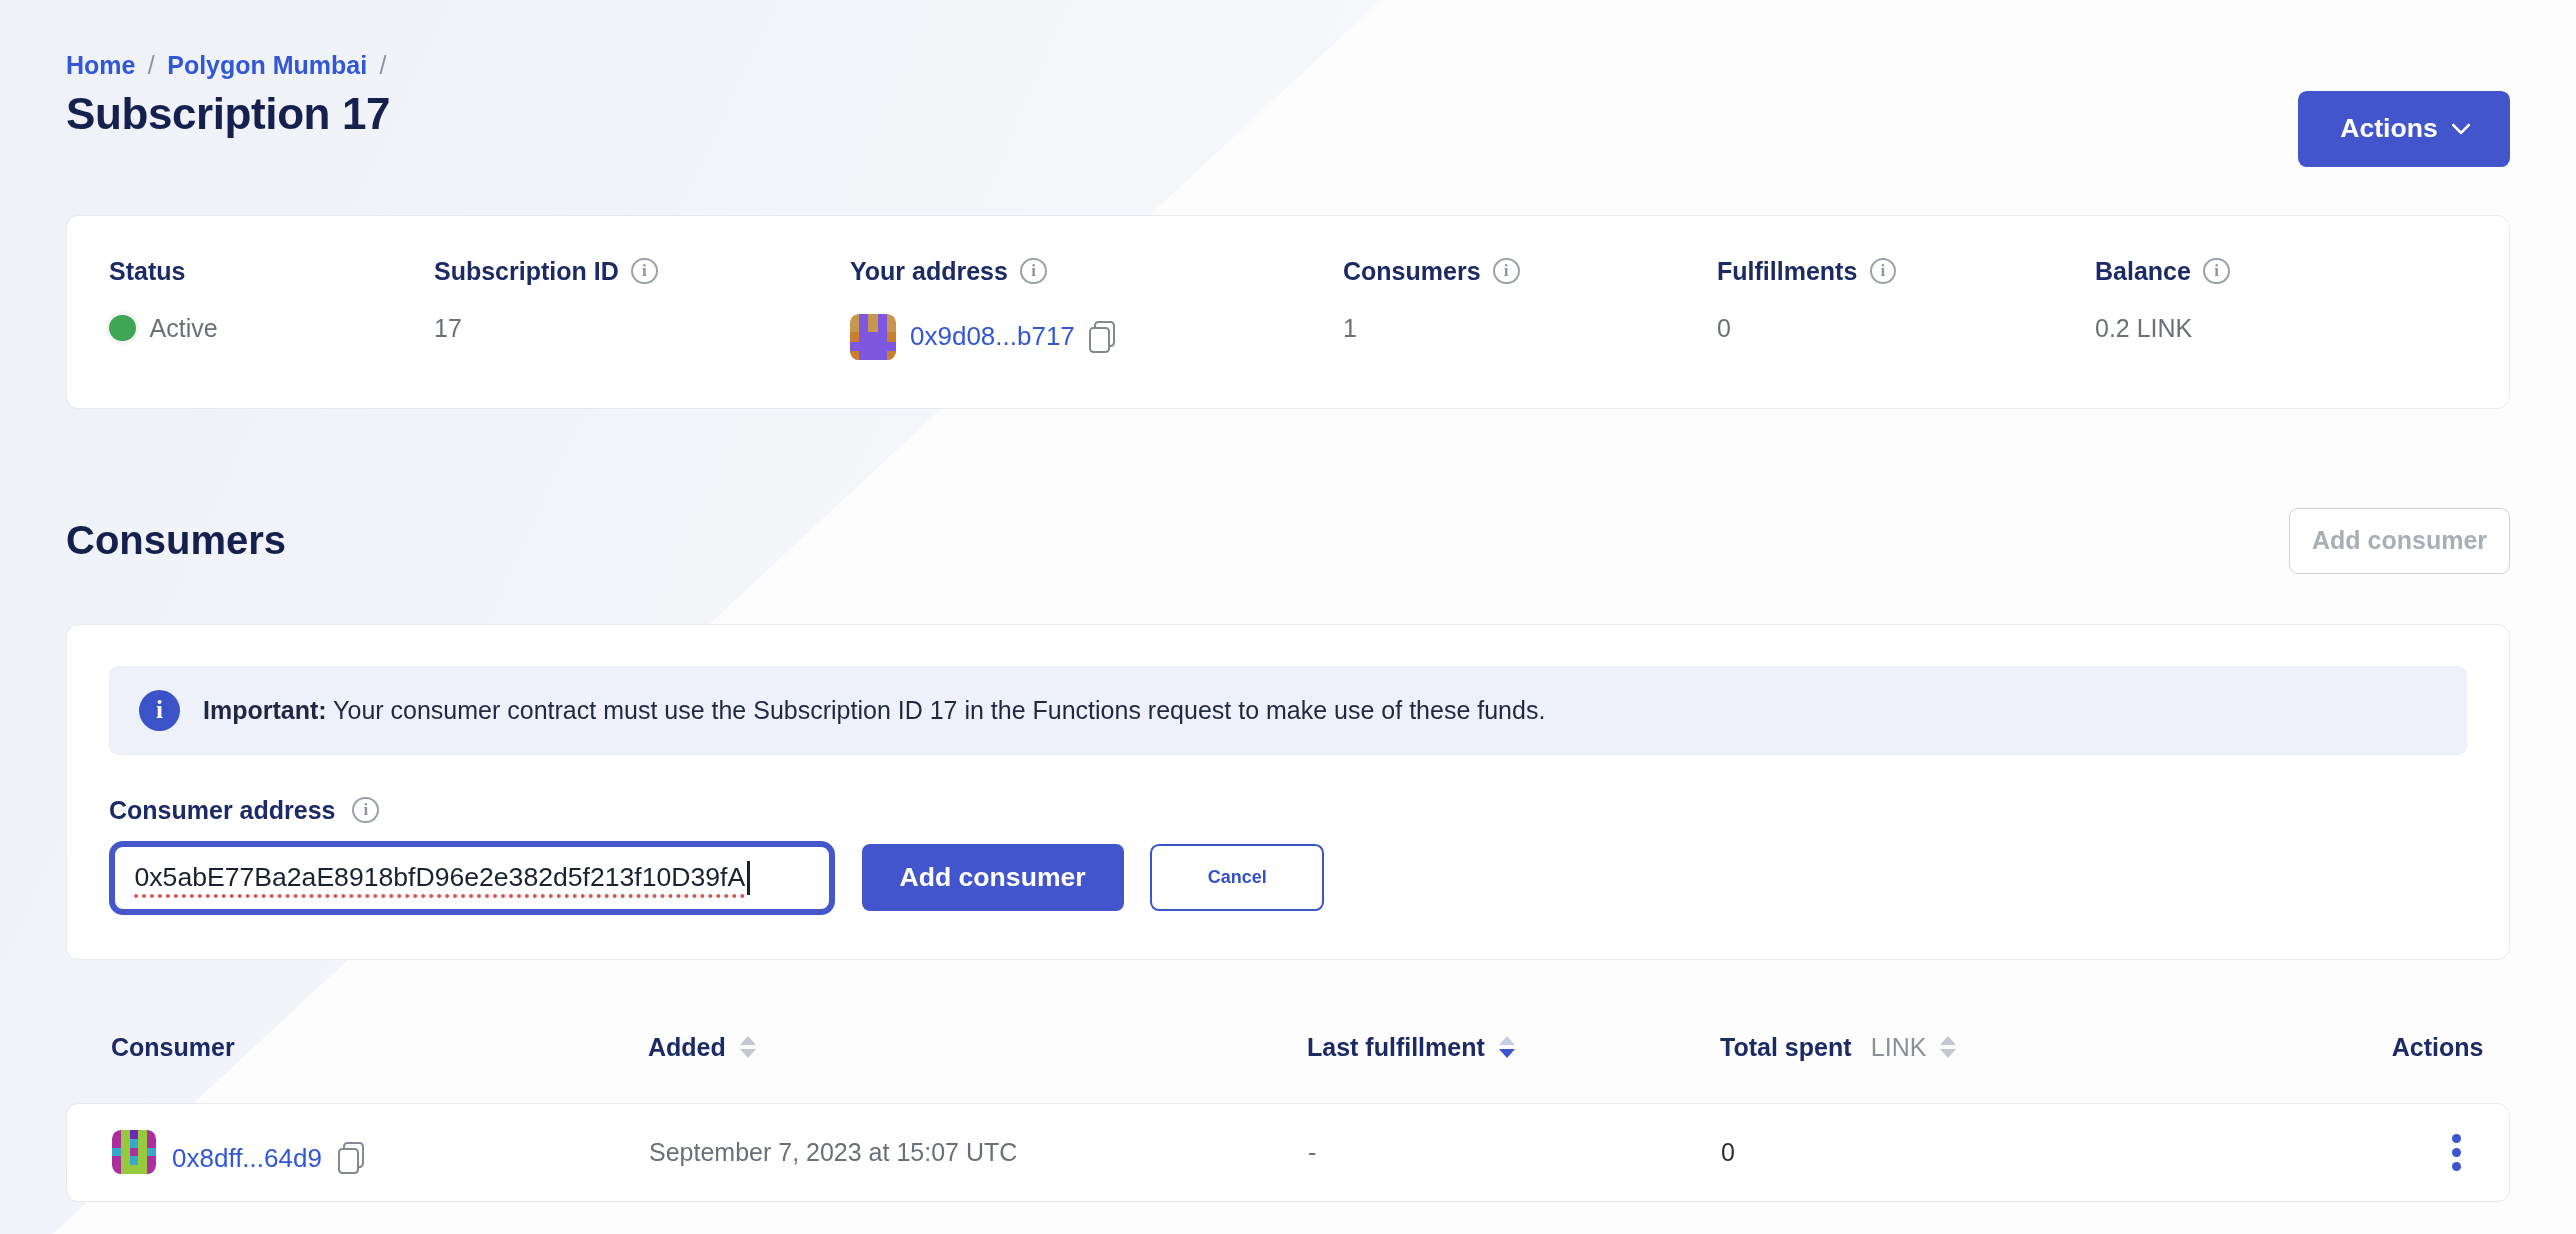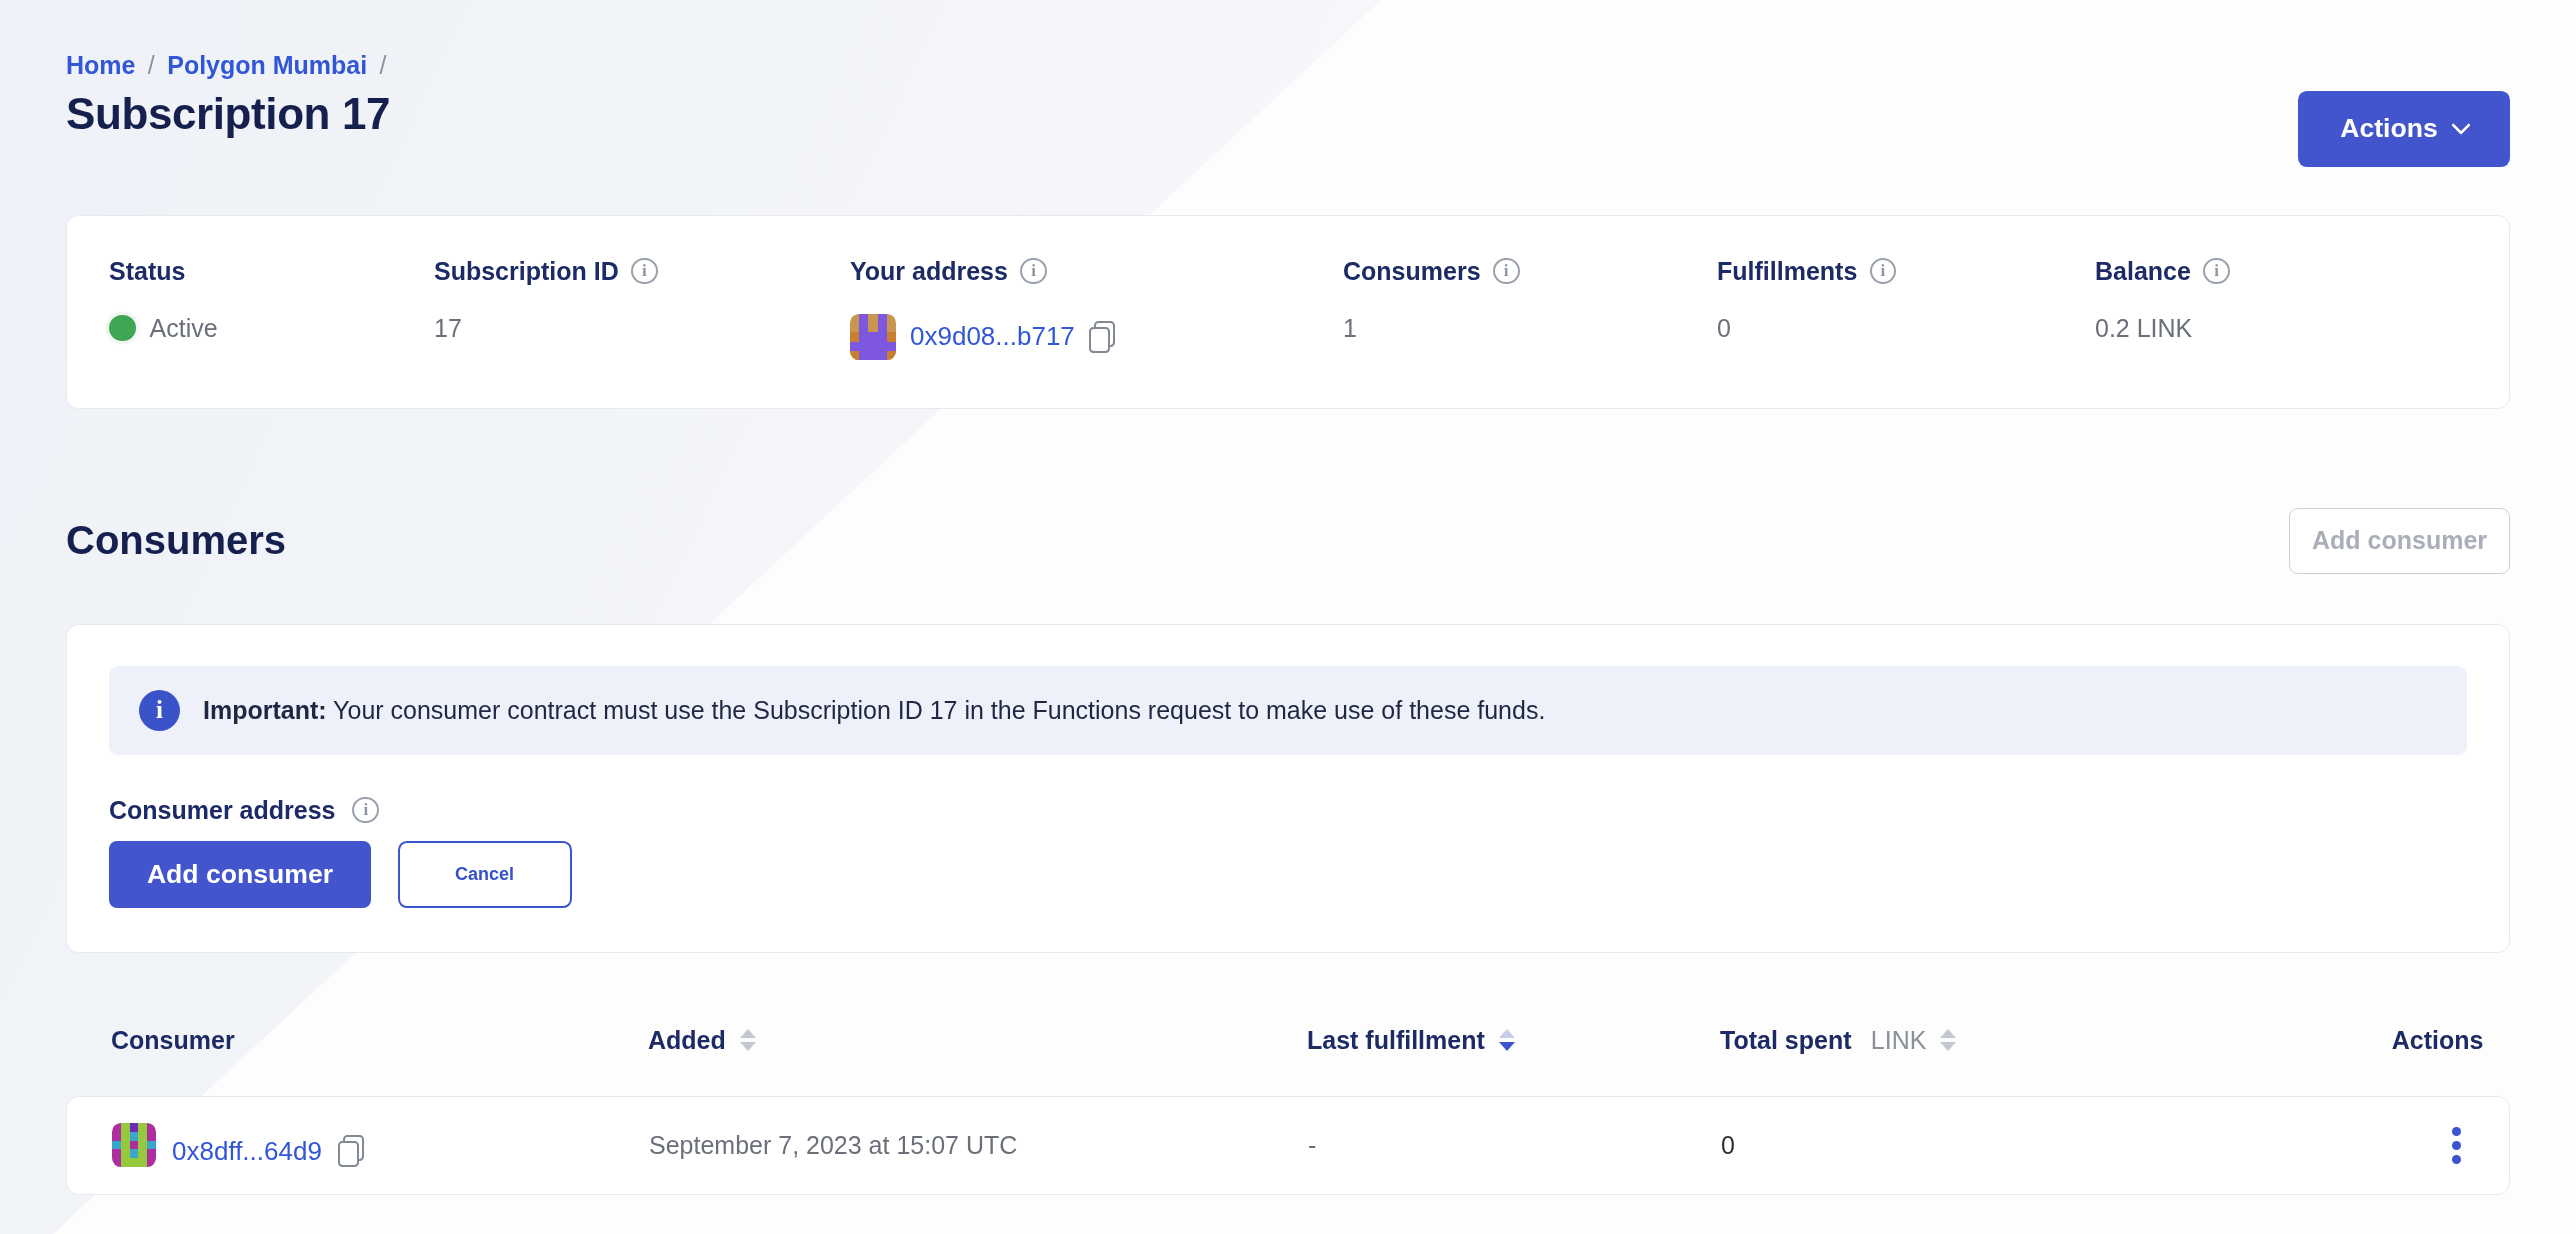--- a/index.html
+++ b/index.html
@@ -247,20 +247,24 @@
         <b>Important:</b><span> Your consumer contract must use the Subscription ID 17 in the Functions request to make use of these funds.</span>
       </p>
     </div>
 
     <div class="field-label">
       <span>Consumer address</span>
       <span class="info-icon">i</span>
     </div>
 
     <div class="form-row">
+      <div class="input-box" role="textbox">
+        <span class="input-text">0x5abE77Ba2aE8918bfD96e2e382d5f213f10D39fA</span>
+          <span class="caret"></span>
+      </div>
       <button class="btn btn-primary submit-btn">Add consumer</button>
       <button class="btn btn-outline">Cancel</button>
     </div>
   </section>
 
   <div class="tbl-grid tbl-header">
     <div class="th">
       <span>Consumer</span>
     </div>
     <div class="th">

